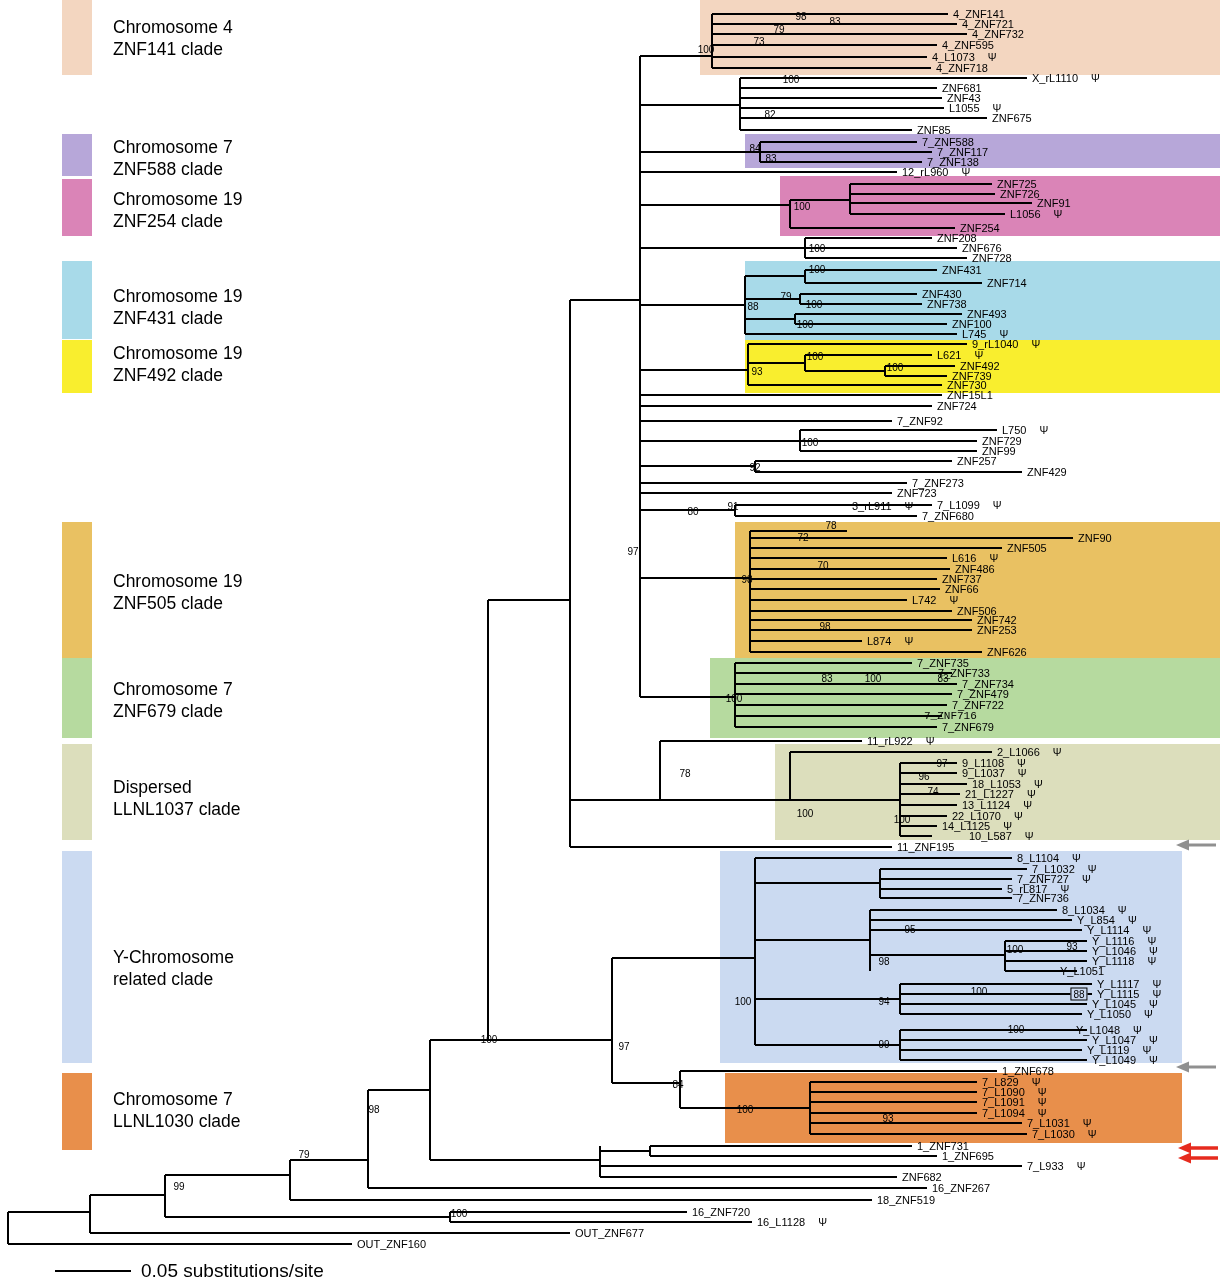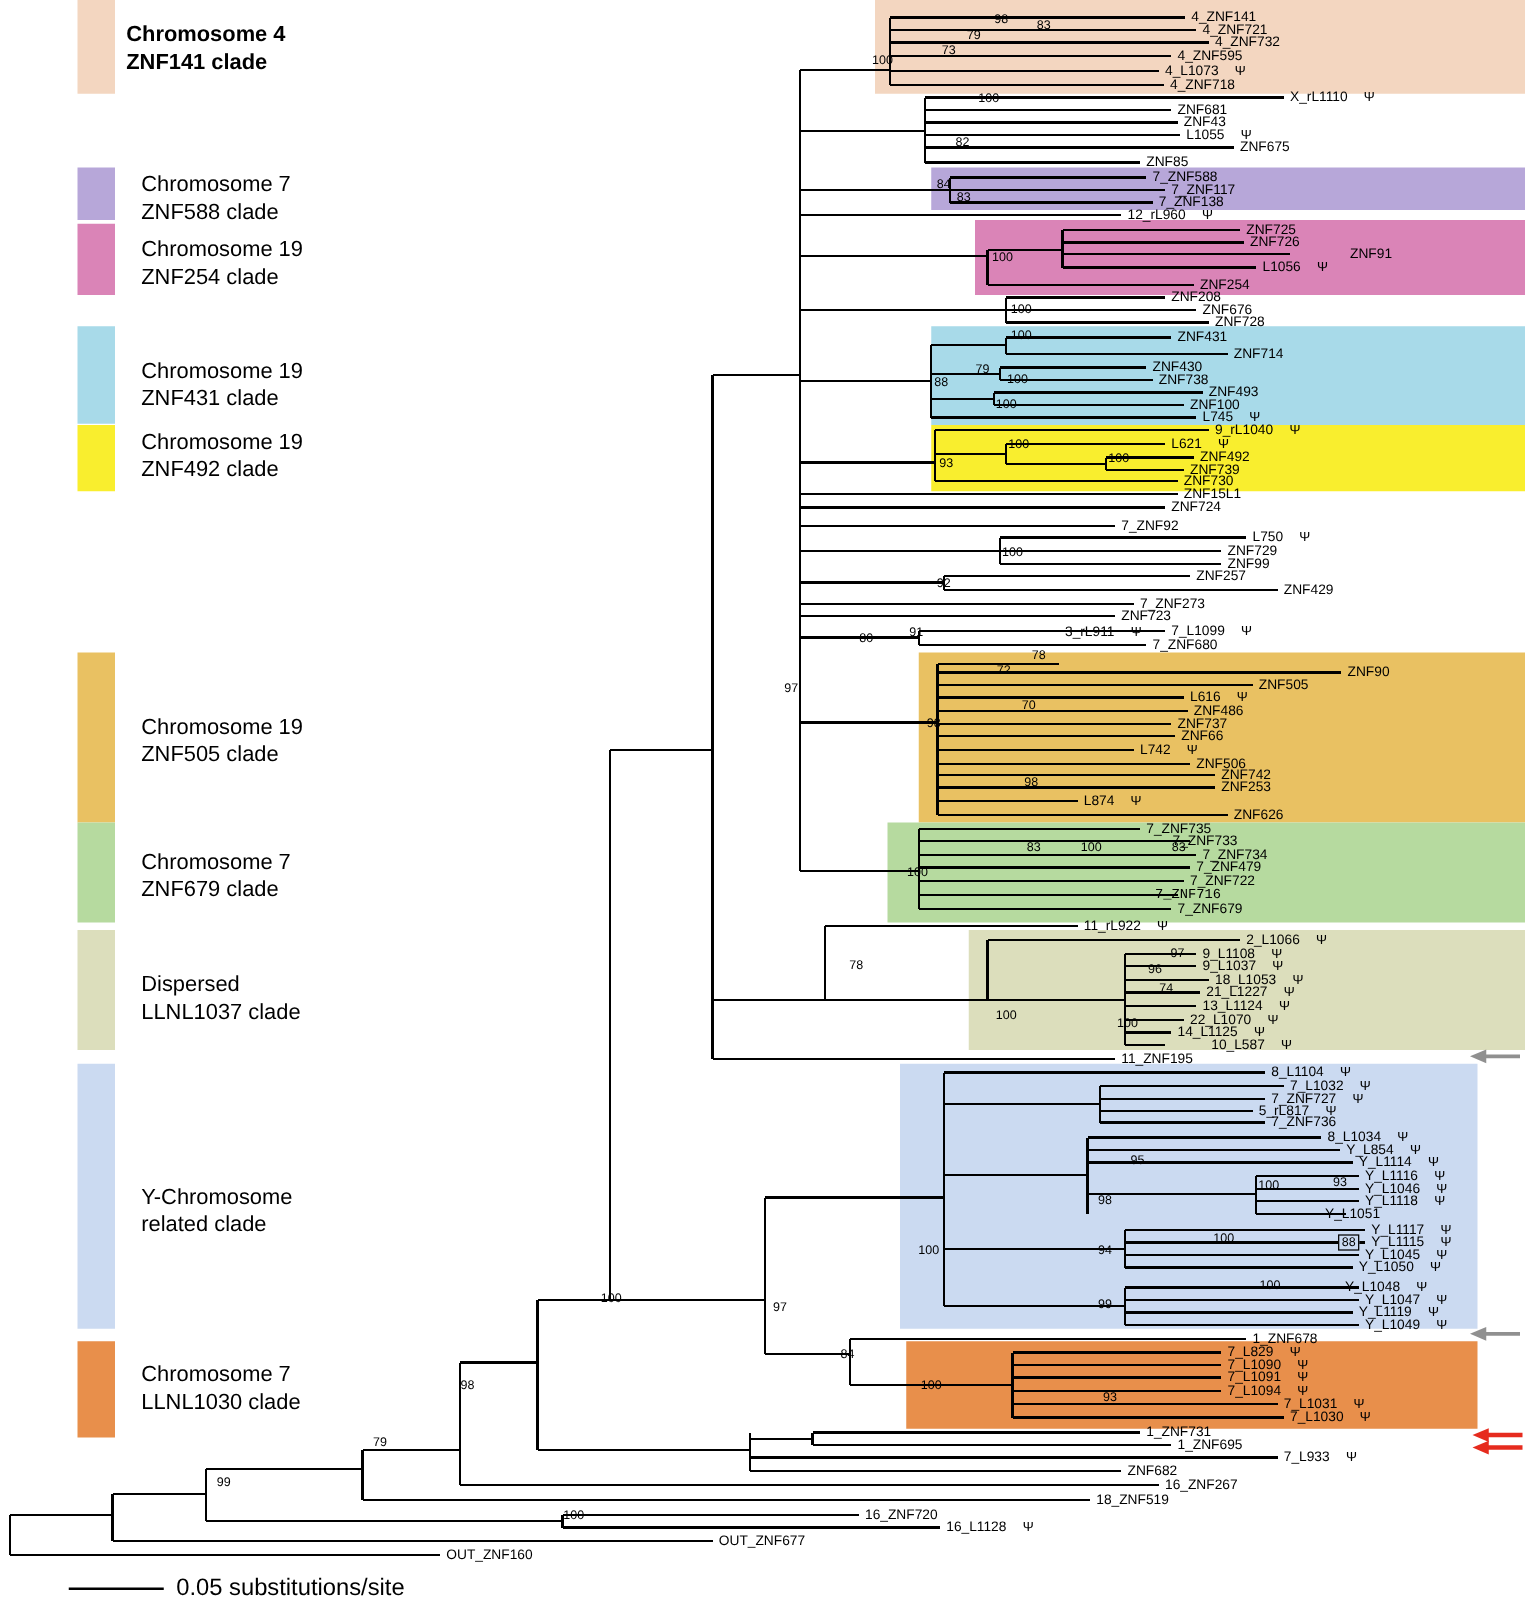--- a/index.html
+++ b/index.html
@@ -263,21 +263,21 @@
       <div class="taxon" style="left: 947px; top: 98px;"><span>ZNF43</span></div>
       <div class="taxon" style="left: 949px; top: 108px;"><span>L1055</span><span class="psi">Ψ</span></div>
       <div class="taxon" style="left: 992px; top: 118px;"><span>ZNF675</span></div>
       <div class="taxon" style="left: 917px; top: 130px;"><span>ZNF85</span></div>
       <div class="taxon" style="left: 922px; top: 142px;"><span>7_ZNF588</span></div>
       <div class="taxon" style="left: 937px; top: 152px;"><span>7_ZNF117</span></div>
       <div class="taxon" style="left: 927px; top: 162px;"><span>7_ZNF138</span></div>
       <div class="taxon" style="left: 902px; top: 172px;"><span>12_rL960</span><span class="psi">Ψ</span></div>
       <div class="taxon" style="left: 997px; top: 184px;"><span>ZNF725</span></div>
       <div class="taxon" style="left: 1000px; top: 194px;"><span>ZNF726</span></div>
-      <div class="taxon" style="left: 1037px; top: 203px; margin-left: 43px;"><span>ZNF91</span></div>
+      <div class="taxon" style="left: 1037px; top: 203px;"><span>ZNF91</span></div>
       <div class="taxon" style="left: 1010px; top: 214px;"><span>L1056</span><span class="psi">Ψ</span></div>
       <div class="taxon" style="left: 960px; top: 228px;"><span>ZNF254</span></div>
       <div class="taxon" style="left: 937px; top: 238px;"><span>ZNF208</span></div>
       <div class="taxon" style="left: 962px; top: 248px;"><span>ZNF676</span></div>
       <div class="taxon" style="left: 972px; top: 258px;"><span>ZNF728</span></div>
       <div class="taxon" style="left: 942px; top: 270px;"><span>ZNF431</span></div>
       <div class="taxon" style="left: 987px; top: 283px;"><span>ZNF714</span></div>
       <div class="taxon" style="left: 922px; top: 294px;"><span>ZNF430</span></div>
       <div class="taxon" style="left: 927px; top: 304px;"><span>ZNF738</span></div>
       <div class="taxon" style="left: 967px; top: 314px;"><span>ZNF493</span></div>
@@ -424,21 +424,21 @@
       <div class="bs" style="left: 678px; top: 1084px;">84</div>
       <div class="bs" style="left: 745px; top: 1109px;">100</div>
       <div class="bs" style="left: 888px; top: 1118px;">93</div>
       <div class="bs" style="left: 374px; top: 1109px;">98</div>
       <div class="bs" style="left: 304px; top: 1154px;">79</div>
       <div class="bs" style="left: 179px; top: 1186px;">99</div>
       <div class="bs" style="left: 459px; top: 1213px;">100</div>
     </div>
   <div id="legend-layer">
       <div class="swatch" style="left: 62px; top: 0px; width: 30px; height: 75px; background: rgb(243, 214, 192);"></div>
-      <div class="legend-text" style="left: 101px; top: 16px; font-weight: bold;">
+      <div class="legend-text" style="left: 113px; top: 16px;">
         <div>Chromosome 4</div>
         <div>ZNF141 clade</div>
       </div>
       <div class="swatch" style="left: 62px; top: 134px; width: 30px; height: 42px; background: rgb(183, 167, 217);"></div>
       <div class="legend-text" style="left: 113px; top: 136px;">
         <div>Chromosome 7</div>
         <div>ZNF588 clade</div>
       </div>
       <div class="swatch" style="left: 62px; top: 179px; width: 30px; height: 57px; background: rgb(218, 132, 183);"></div>
       <div class="legend-text" style="left: 113px; top: 188px;">

